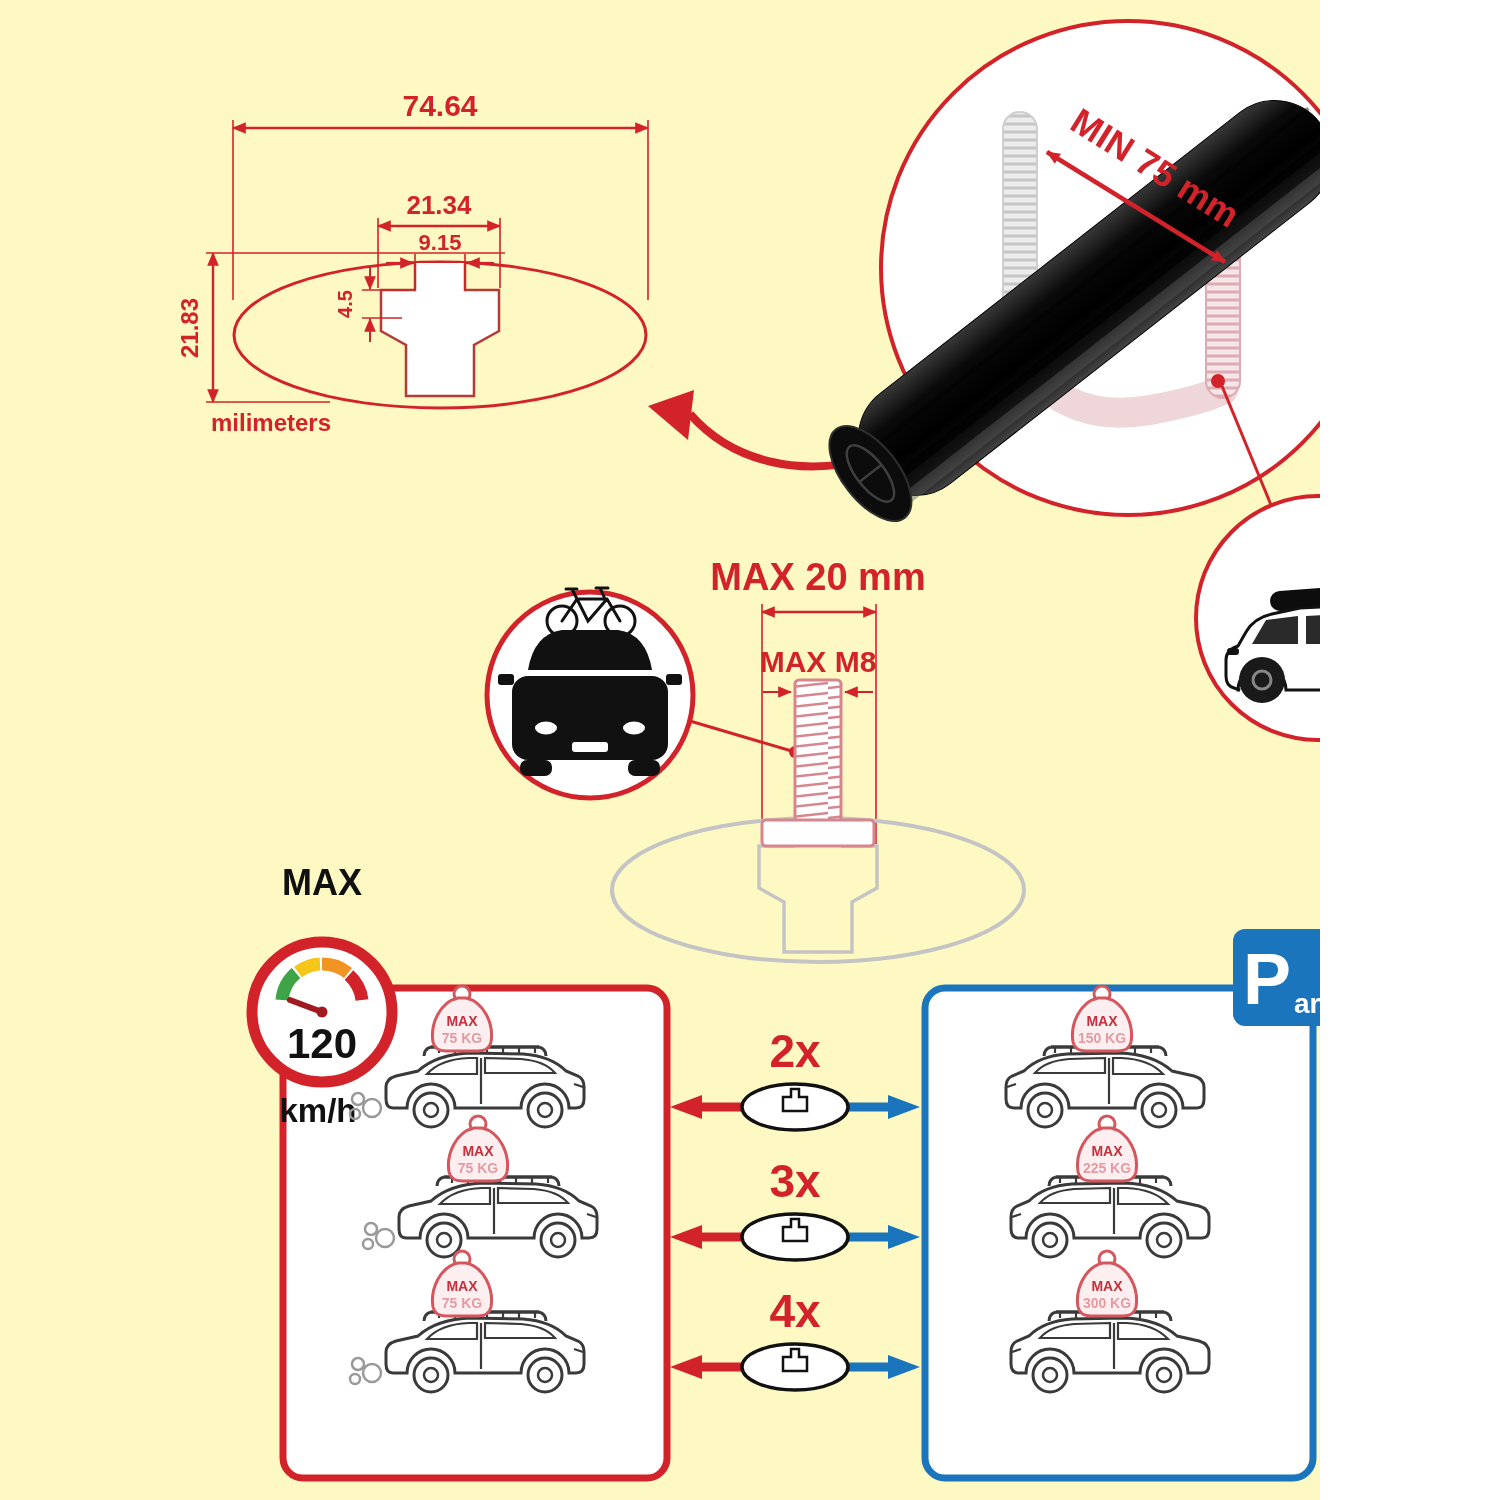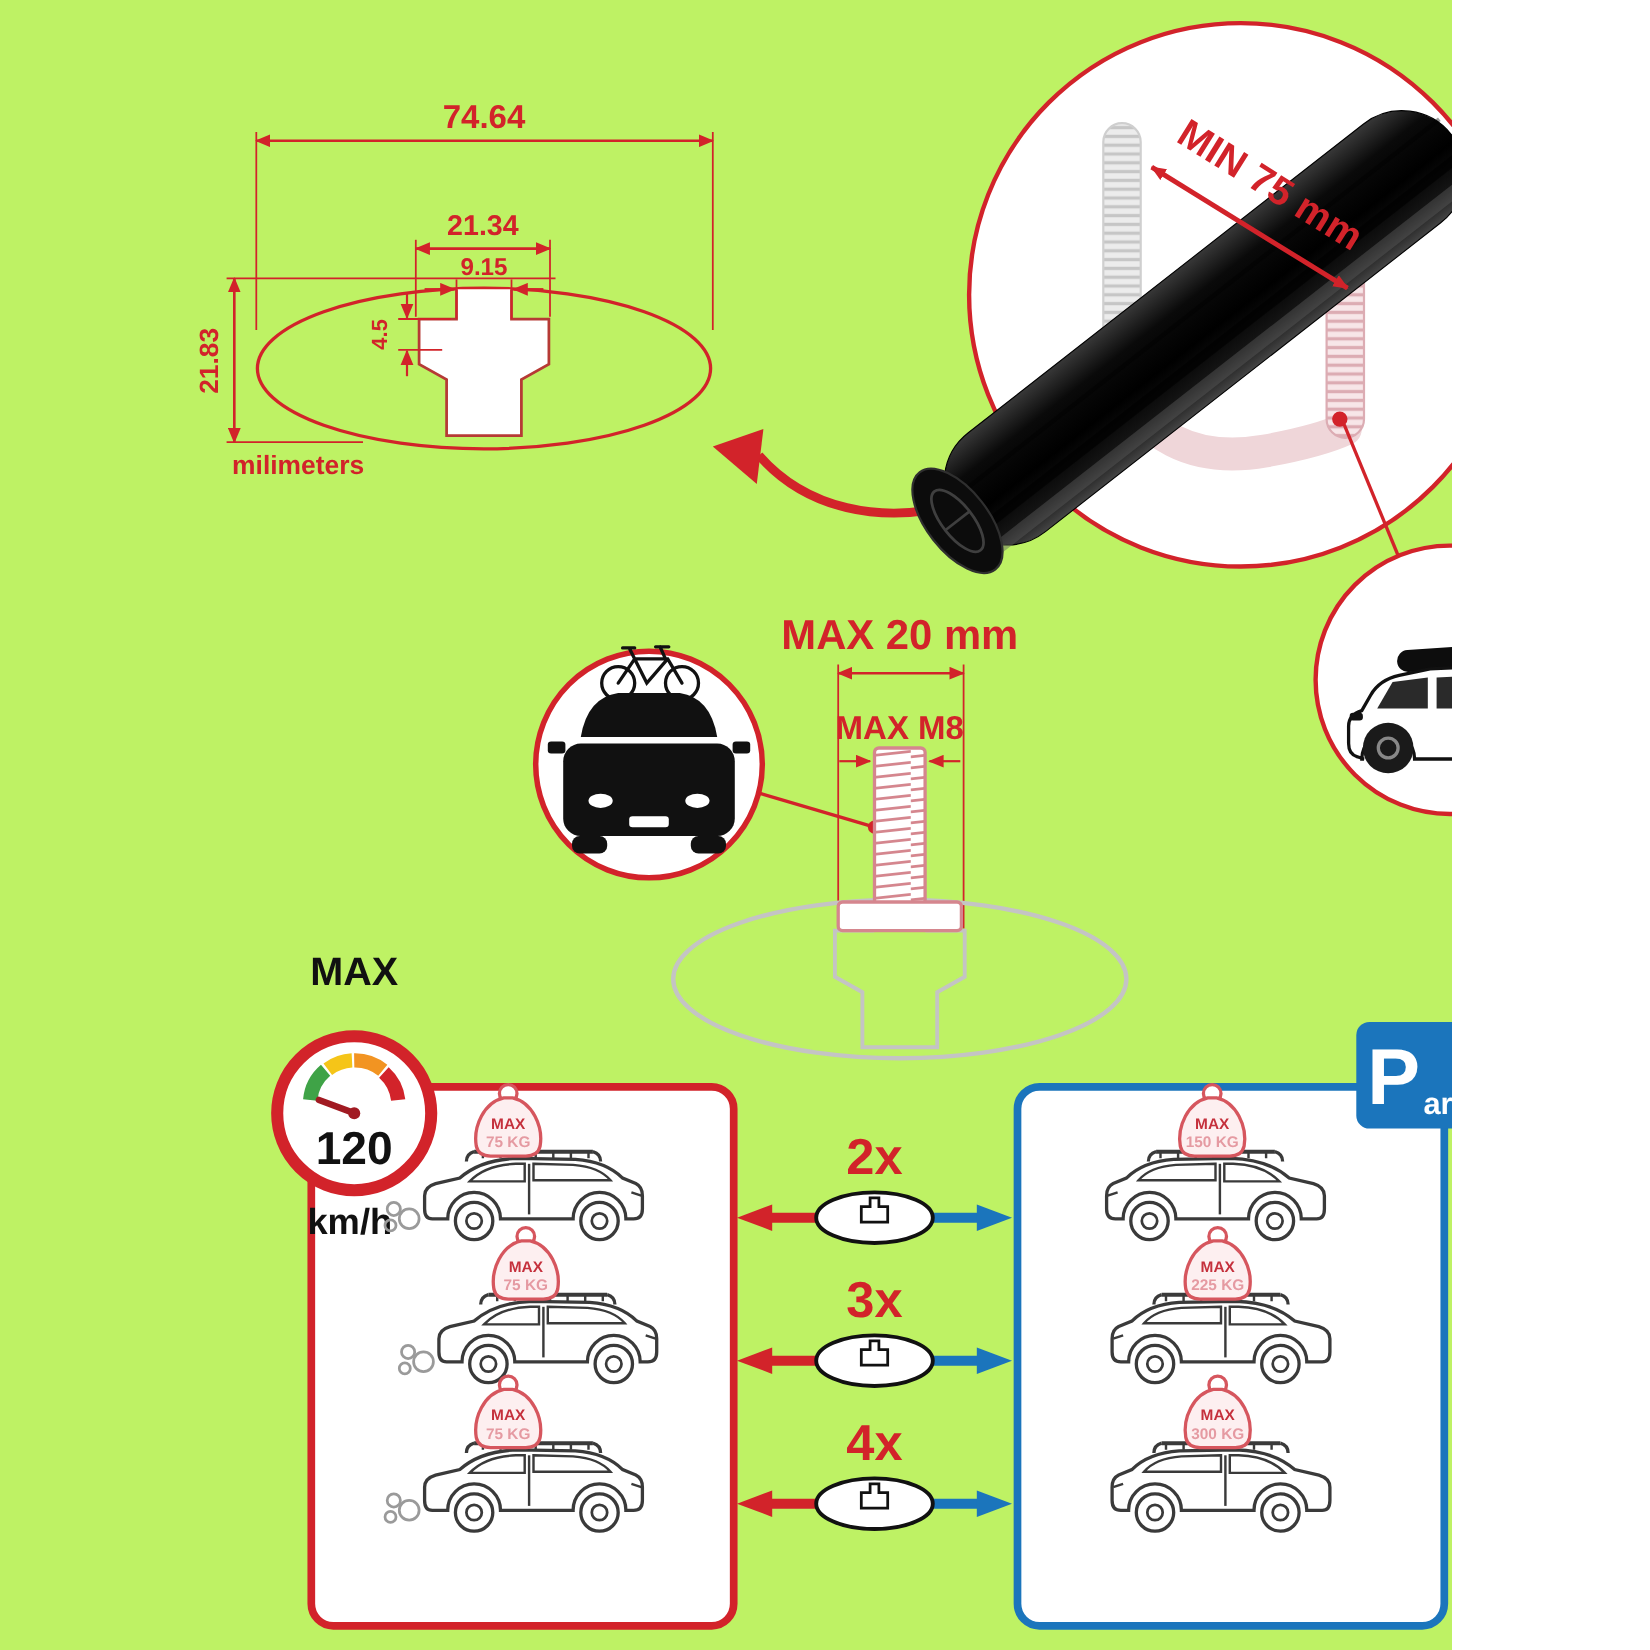--- a/index.html
+++ b/index.html
@@ -1,16 +1,16 @@
 <!DOCTYPE html>
 <html><head>
 <meta charset="utf-8">
 <style>
   html,body{margin:0;padding:0;background:#fff;}
-  .canvas{position:relative;width:1320px;height:1500px;background:#bef264;overflow:hidden;}
+  .canvas{position:relative;width:1320px;height:1500px;background:#fef9c3;overflow:hidden;}
   svg text{font-family:"Liberation Sans",sans-serif;}
   .dim{fill:#d2232a;font-weight:bold;}
   .blk{fill:#111;font-weight:bold;}
   .wht{fill:#ffffff;font-weight:bold;}
 </style>
 </head>
 <body>
 
 <div class="canvas">
 <svg width="1500" height="1500" viewBox="0 0 1500 1500">

